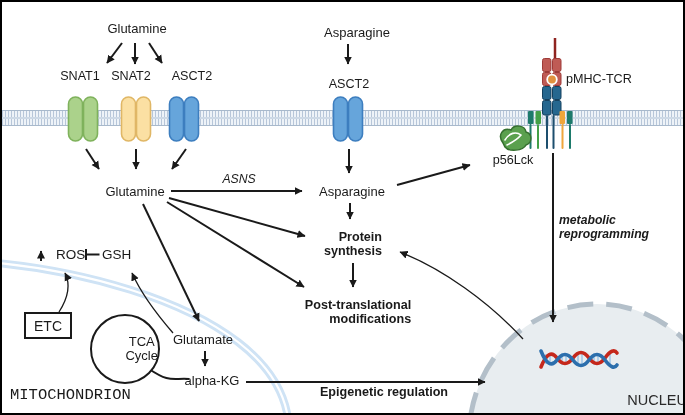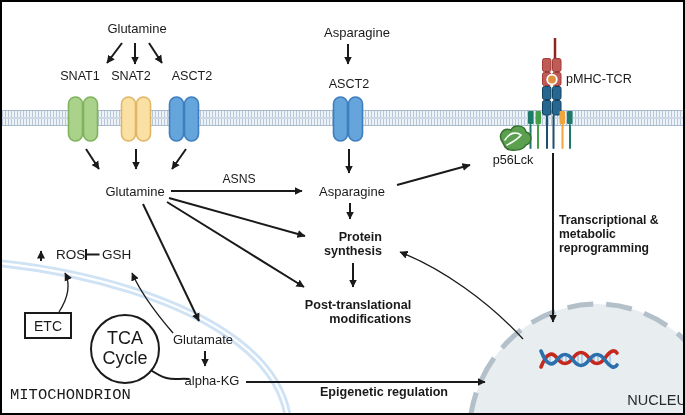--- a/index.html
+++ b/index.html
@@ -17,29 +17,29 @@
   .ln{stroke:var(--ink);stroke-width:2;fill:none;}
   .thin{stroke-width:1.3;}
   
   .lob-g{fill:var(--snat1_fill);stroke:var(--snat1_stroke);stroke-width:1.6;}
   .lob-y{fill:var(--snat2_fill);stroke:var(--snat2_stroke);stroke-width:1.6;}
   .lob-b{fill:var(--asct2_fill);stroke:var(--asct2_stroke);stroke-width:1.6;}
   
   .lbl{position:absolute;z-index:3;font-size:13px;color:var(--ink);white-space:nowrap;line-height:1.08;}
   .c{transform:translateX(-50%);}
   .b{font-weight:bold;}
-  .s12{font-size:12.2px;}
+  .s12{font-size:12.2px;font-style:italic;}
   .s125{font-size:12.6px;}
   .ctr{text-align:right;}
   #etc-box{position:absolute;left:22px;top:310px;width:44px;height:23px;z-index:3;
            border:2px solid var(--ink);background:#fff;display:flex;align-items:center;justify-content:center;
            font-size:14px;color:var(--ink);}
   #tca-circle{position:absolute;left:88px;top:312px;width:66px;height:66px;z-index:3;border-radius:50%;
-           border:2px solid var(--ink);background:#fff;display:flex;align-items:center;justify-content:center;
-           text-align:center;font-size:18px;color:var(--ink);line-height:1.1;}
+           border:2px solid var(--ink);background:#fff;display:flex;align-items:center;justify-content:flex-end;
+           text-align:center;font-size:13px;color:var(--ink);line-height:1.1;}
   #mito-label{font-size:15.5px;font-family:Liberation Mono, monospace;}
   #nucleus-label{font-size:14.5px;color:#2a2a2a;}
 </style>
 </head>
 <body>
 
 <div id="canvas">
 
   <div id="mem-top" class="mem-row"></div>
   <div id="mem-bot" class="mem-row"></div>
@@ -180,21 +180,20 @@
 
   <div class="lbl c b s125 ctr" style="left:351px;top:229px;">
     <span style="display:block">Protein</span>
     <span style="display:block">synthesis</span>
   </div>
   <div class="lbl c b s125 ctr" style="left:356px;top:297px;">
     <span style="display:block">Post-translational</span>
     <span style="display:block">modifications</span>
   </div>
   <div class="lbl b s12" style="left:557px;top:211px;line-height:14px;">
-    <span style="display:block">Transcriptional &amp;</span>
     <span style="display:block">metabolic</span>
     <span style="display:block">reprogramming</span>
   </div>
   <div class="lbl c b s125" style="left:382px;top:384px;text-align:right;">Epigenetic regulation</div>
 
   <div class="lbl" style="left:54px;top:246px;font-size:13.5px;">ROS</div>
   <div class="lbl" style="left:100px;top:246px;font-size:13.5px;">GSH</div>
 
   <div id="etc-box">
     <span>ETC</span>

